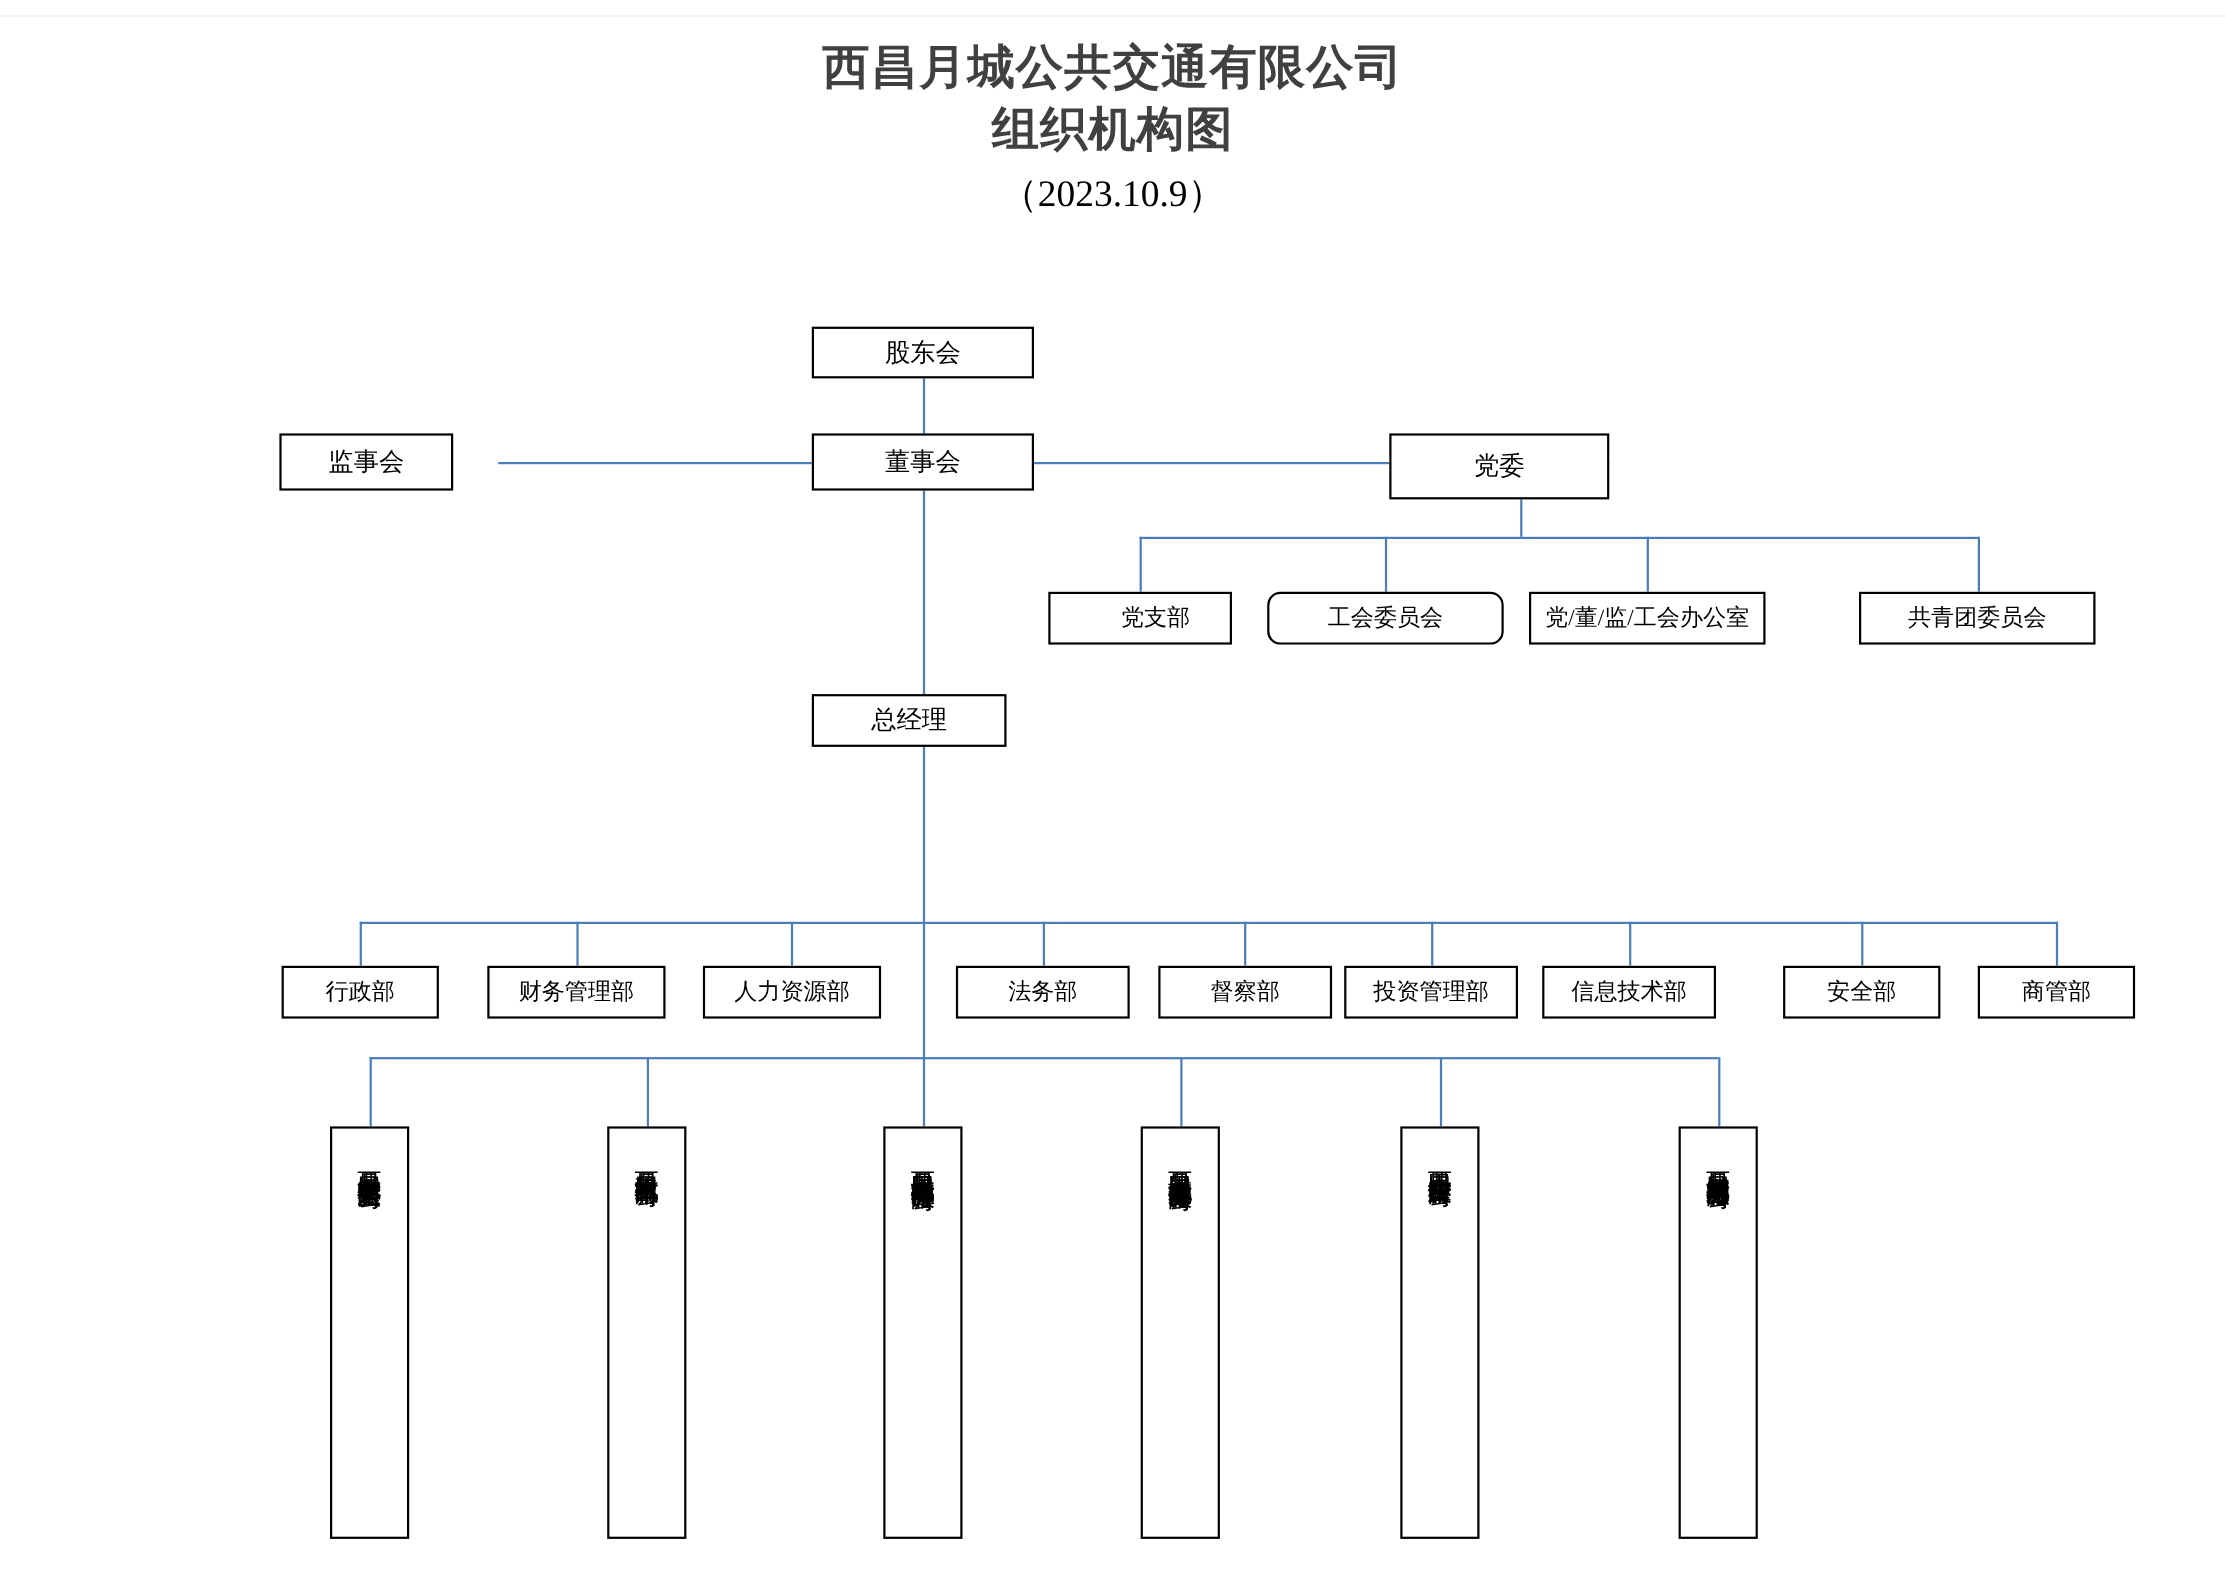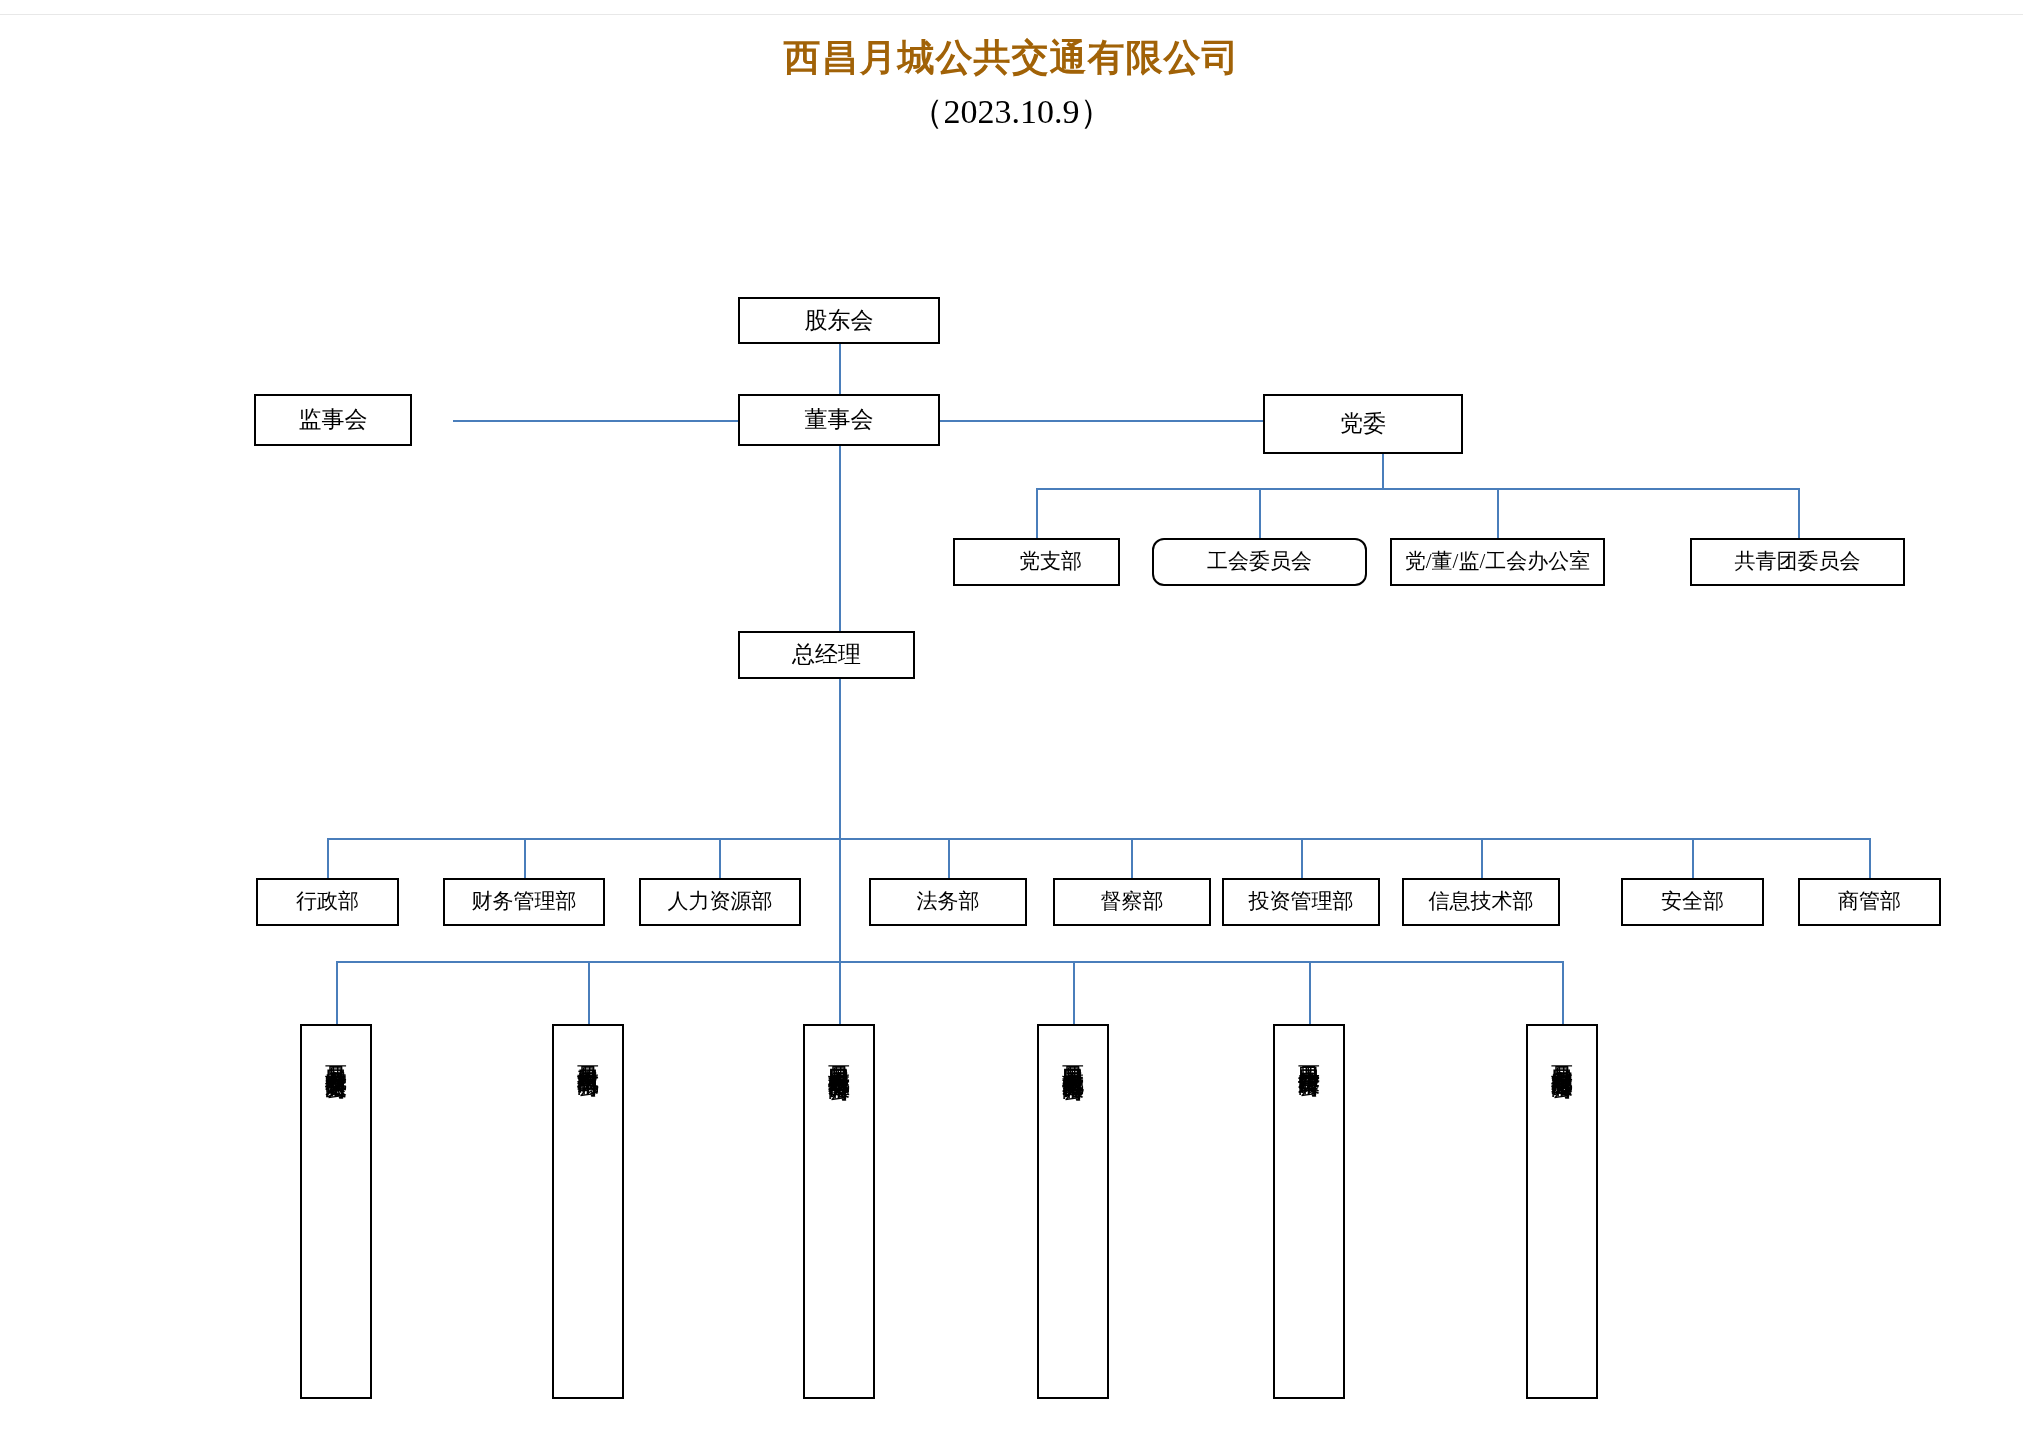--- a/index.html
+++ b/index.html
@@ -25,24 +25,24 @@
   }
 
   
   .title-block {
     position: absolute;
     left: 0; top: 34px;
     width: 2023px;
     text-align: center;
   }
   .title-line {
-    font-size: 37px;
+    font-size: 43px;
     font-weight: bold;
     line-height: 1.32;
-    color: #a16207;
+    color: #404040;
     letter-spacing: 1px;
   }
   .title-date {
     margin-top: 9px;
     font-size: 34px;
     font-weight: normal;
     line-height: 1.2;
     color: #000;
   }
 
@@ -90,20 +90,21 @@
 </style>
 </head>
 <body>
 
 <div id="root">
 
   <div class="topline"></div>
 
   <div class="title-block">
     <div class="title-line">西昌月城公共交通有限公司</div>
+    <div class="title-line">组织机构图</div>
     <div class="title-date">（2023.10.9）</div>
   </div>
 
   <div class="conn v" style="left:839px; top:334px; height:68px;"></div>
 
   <div class="conn h" style="left:453px; top:420px; width:1010px;"></div>
 
   <div class="conn v" style="left:1382px; top:442px; height:46px;"></div>
 
   <div class="conn h" style="left:1036px; top:488px; width:763px;"></div>

